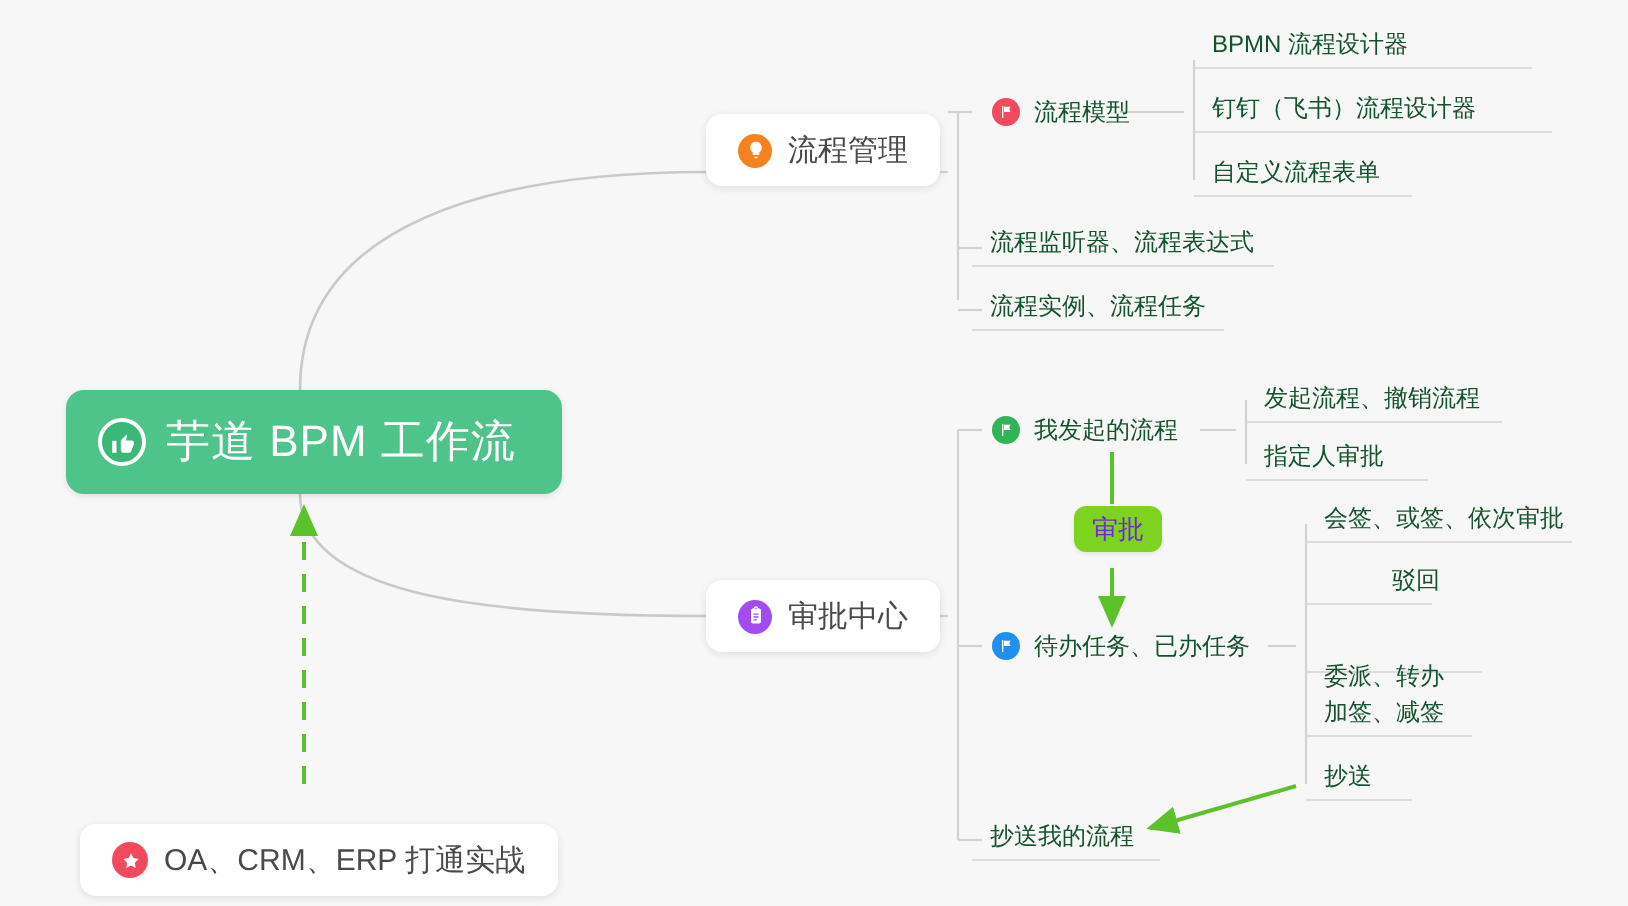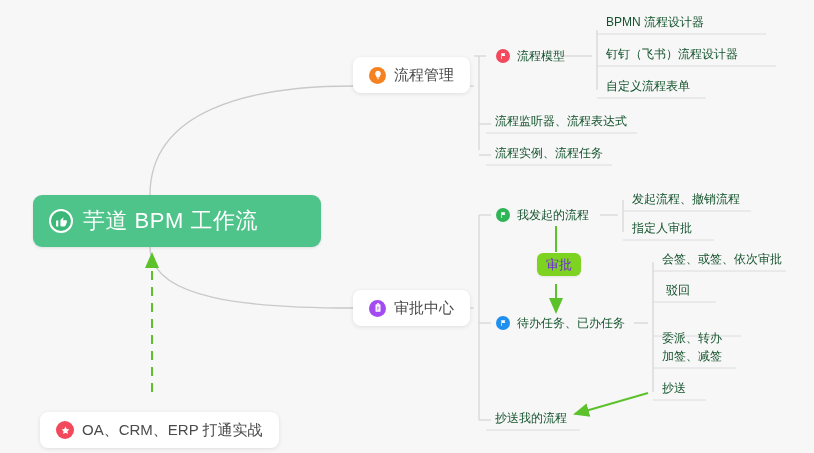--- a/index.html
+++ b/index.html
@@ -32,21 +32,21 @@
     display: flex;
     align-items: center;
     white-space: nowrap;
     box-sizing: border-box;
   }
 
   
   .root {
     left: 33px;
     top: 195px;
-    width: 288px;
+    width: 248px;
     height: 52px;
     background: #4ec38a;
     border-radius: 9px;
     padding: 0 16px;
     box-shadow: 0 1px 3px rgba(0,0,0,0.10);
   }
   .root .label {
     color: #ffffff;
     font-size: 22px;
     letter-spacing: 0.5px;
@@ -294,21 +294,21 @@
       <svg width="8" height="8" viewBox="0 0 24 24" aria-hidden="true">
         <path fill="#ffffff" d="M6 3h2v18H6zM9 4h10l-2.2 4L19 12H9z"></path>
       </svg>
     </span>
     <span class="label withicon">待办任务、已办任务</span>
   </div>
 
   <div class="node leaf" style="left:654px; top:245px;">
     <span class="label">会签、或签、依次审批</span>
   </div>
-  <div class="node leaf" style="left:654px; top:276px;padding-left:12px;">
+  <div class="node leaf" style="left:684px; top:276px;padding-left:12px;">
     <span class="label">驳回</span>
   </div>
   <div class="node leaf" style="left:654px; top:310px;margin-top:14px;">
     <span class="label">委派、转办</span>
   </div>
   <div class="node leaf" style="left:654px; top:342px;">
     <span class="label">加签、减签</span>
   </div>
   <div class="node leaf" style="left:654px; top:374px;">
     <span class="label">抄送</span>

